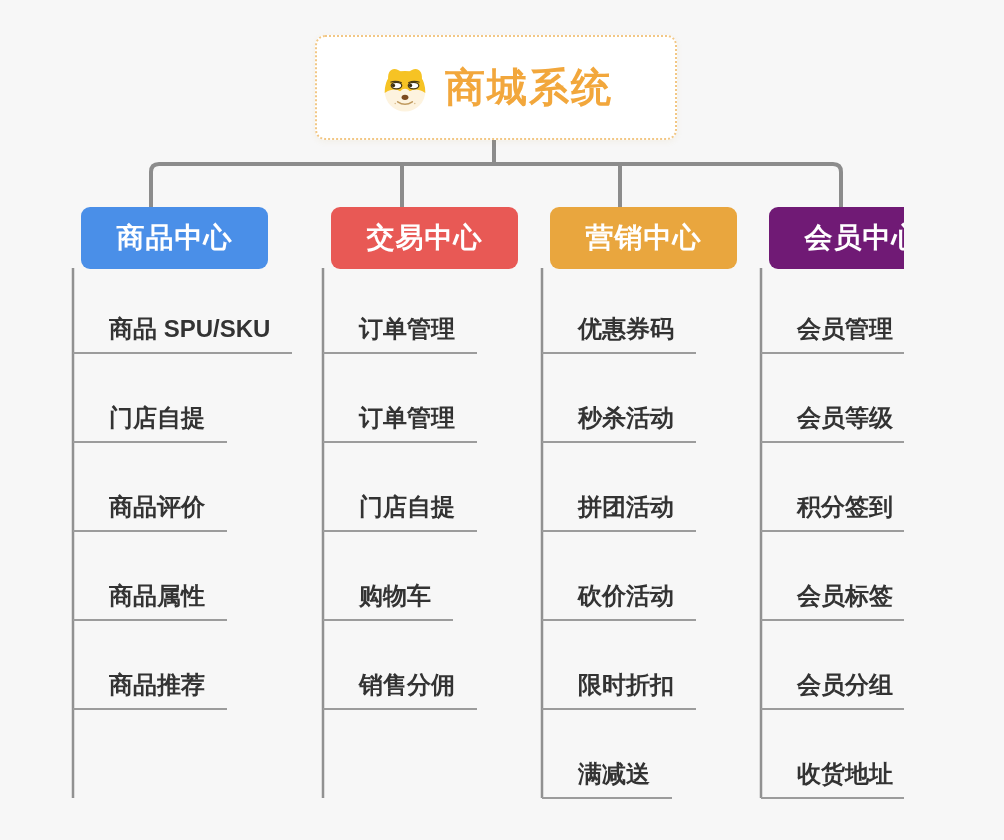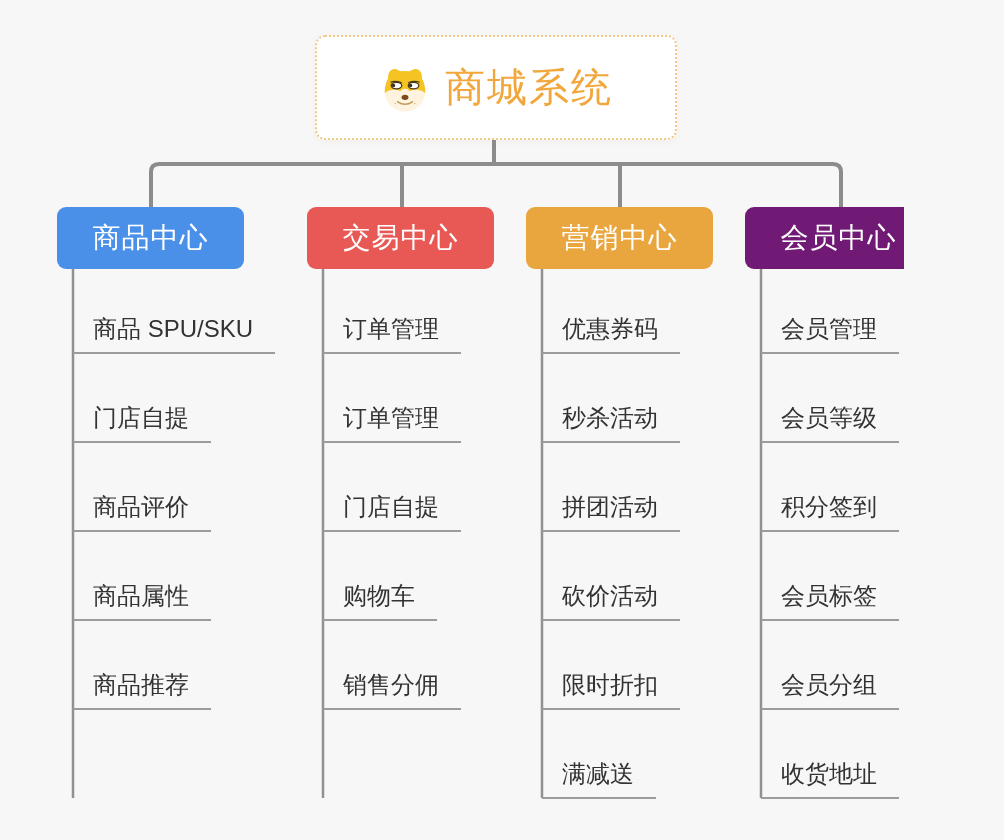--- a/index.html
+++ b/index.html
@@ -6,20 +6,21 @@
   body{
     font-family:"Liberation Sans","DejaVu Sans",sans-serif;
     background:#f7f7f7;
   }
   .canvas{
     position:relative;
     width:904px;
     height:840px;
     background:#f7f7f7;
     overflow:hidden;
+    font-weight:bold;
   }
   svg.connectors{
     position:absolute;
     left:0;top:0;
     pointer-events:none;
   }
   
   .root-node{
     position:absolute;
     left:315px;top:35px;
@@ -52,35 +53,36 @@
     border-radius:9px;
     color:#ffffff;
     font-size:28px;
     letter-spacing:1px;
     display:flex;
     align-items:center;
     justify-content:center;
     white-space:nowrap;
     position:relative;
     z-index:2;
+    margin-left:24px;
   }
   .children{
     position:absolute;
     left:16px;
     top:58px;
     display:flex;
     flex-direction:column;
     align-items:flex-start;
   }
   .child{
     box-sizing:border-box;
     height:89px;
     display:flex;
     align-items:flex-end;
-    padding:0 22px 7px 20px;
+    padding:0 22px 7px 36px;
     border-bottom:2px solid #9c9c9c;
     font-size:24px;
     color:#333333;
     white-space:nowrap;
   }
 </style>
 </head>
 <body>
 
 <div class="canvas">

